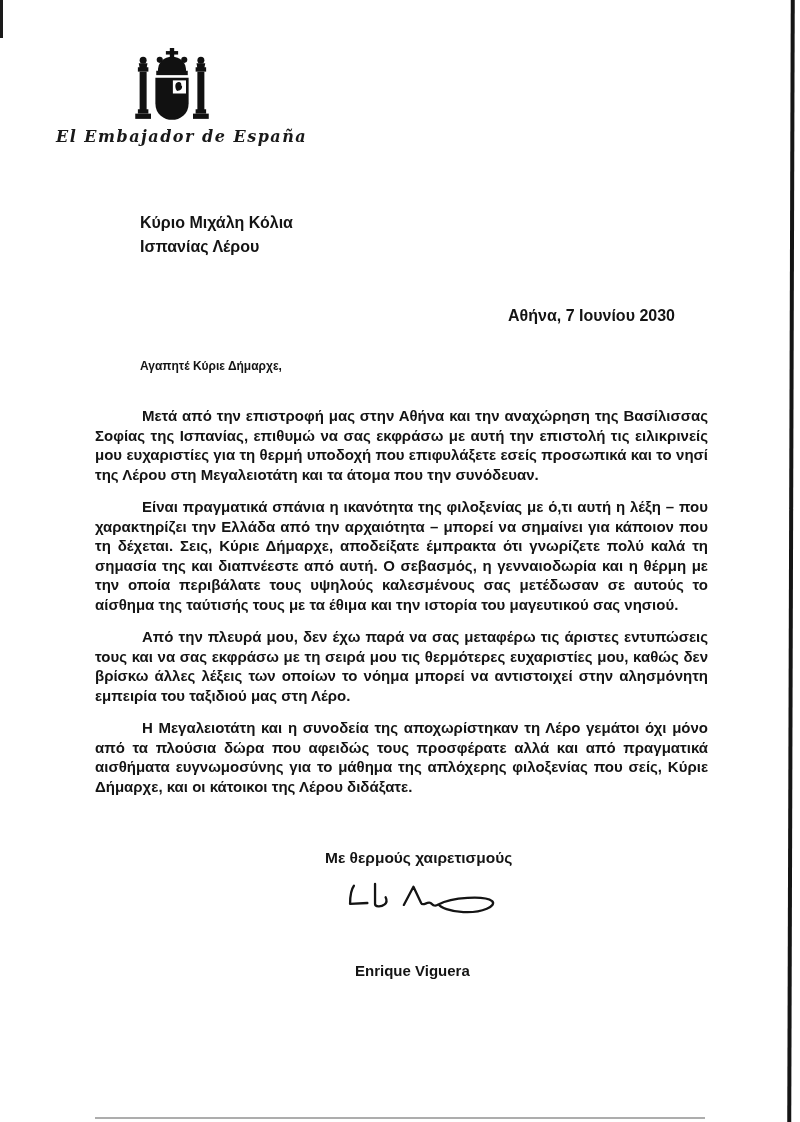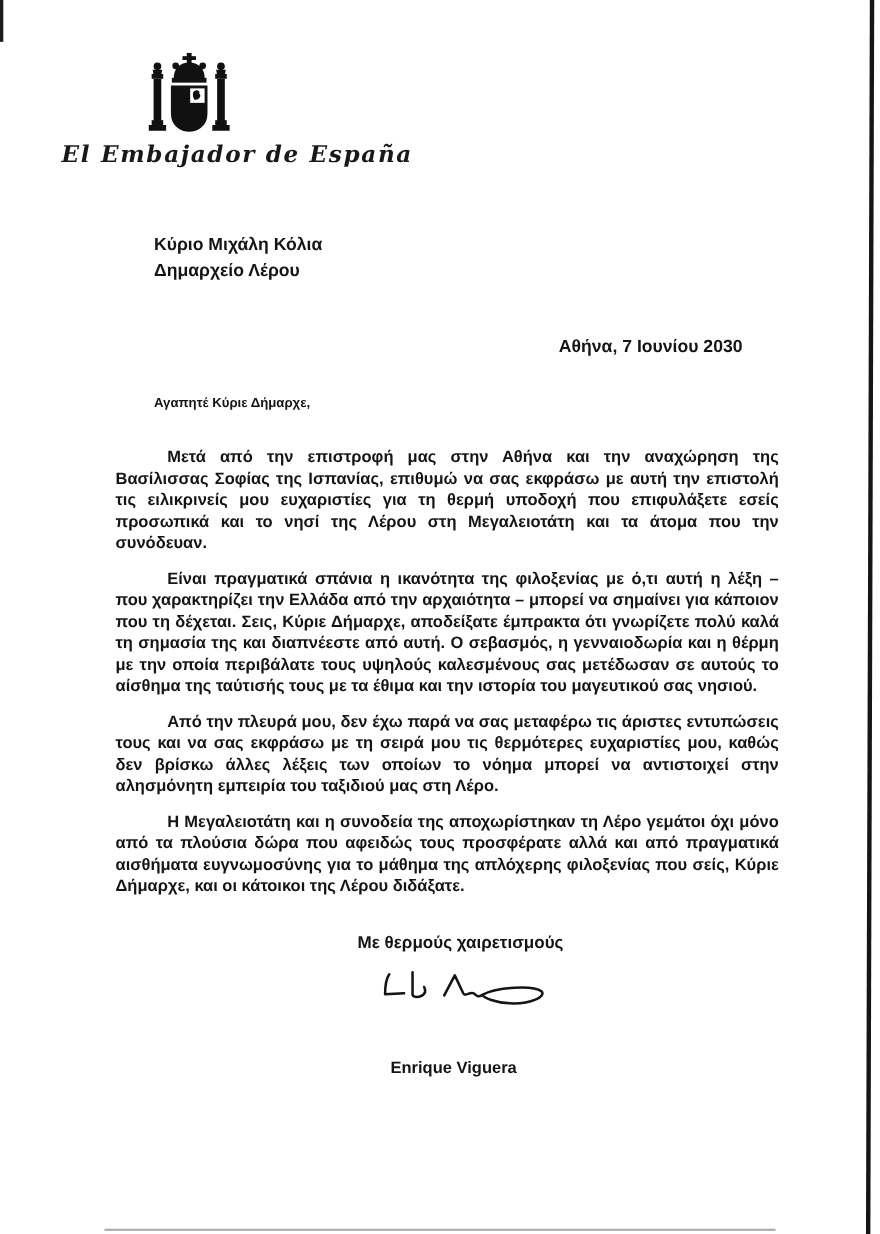--- a/index.html
+++ b/index.html
@@ -10,32 +10,32 @@
   
   .edge-line-right { position:absolute; top:-4px; left:789px; width:4px; height:1130px; background:#151515; transform:rotate(0.18deg); }
   .edge-mark-topleft { position:absolute; top:0; left:0; width:3px; height:38px; background:#1a1a1a; }
   .edge-line-bottom { position:absolute; left:95px; top:1117px; width:610px; height:2px; background:#6a6a6a; opacity:.55; }
 
   
   .emblem { position:absolute; left:128px; top:48px; width:88px; height:84px; }
   .letterhead-title {
     position:absolute; left:56px; top:127px;
     font-family:"DejaVu Serif", serif; font-style:italic; font-weight:bold;
-    font-size:21px; letter-spacing:1.5px; color:#191919; white-space:nowrap;text-align:center;
+    font-size:16px; letter-spacing:1.5px; color:#191919; white-space:nowrap;text-align:center;
   }
 
   
   .recipient { position:absolute; left:140px; top:211px; font-size:16px; font-weight:bold; line-height:24px; }
   .dateline  { position:absolute; right:125px; top:307px; font-size:16px; font-weight:bold; }
   .salutation{ position:absolute; left:140px; top:359px; font-size:12px; font-weight:bold; }
 
   
   .body-text { position:absolute; left:93px; top:406px; width:615px; }
   .body-text p {
-    margin:0 0 13px 12px; font-size:15px; font-weight:bold; line-height:19.5px;
+    margin:0 0 13px 2px; font-size:15px; font-weight:bold; line-height:19.5px;
     text-align:justify; text-indent:47px; color:#141414;
   }
 
   
   .closing   { position:absolute; left:325px; top:849px; font-size:15.5px; font-weight:bold; }
   .signature { position:absolute; left:338px; top:879px; width:172px; height:48px; }
   .signatory { position:absolute; left:355px; top:962px; font-size:15px; font-weight:bold; }
 </style>
 </head>
 <body>
@@ -76,21 +76,21 @@
       </g>
 
       <rect x="51" y="37" width="15" height="15" fill="#ffffff"></rect>
       <path d="M55 40 C58 37.5 61.5 39.5 60.5 42.5 C62.5 43.5 61.5 47 59 48.2 L55.8 49 C53.8 47 53 42 55 40 Z" fill="#111111"></path>
     </svg>
   </div>
   <div class="letterhead-title">El Embajador de España</div>
 
   <div class="recipient">
     <div>Κύριο Μιχάλη Κόλια</div>
-    <div>Δημαρχείο Λέρου</div>
+    <div>Ισπανίας Λέρου</div>
   </div>
 
   <div class="dateline">Αθήνα, 7 Ιουνίου 2030</div>
 
   <div class="salutation">Αγαπητέ Κύριε Δήμαρχε,</div>
 
   <div class="body-text">
     <p>Μετά από την επιστροφή μας στην Αθήνα και την αναχώρηση της Βασίλισσας Σοφίας της Ισπανίας, επιθυμώ να σας εκφράσω με αυτή την επιστολή τις ειλικρινείς μου ευχαριστίες για τη θερμή υποδοχή που επιφυλάξετε εσείς προσωπικά και το νησί της Λέρου στη Μεγαλειοτάτη και τα άτομα που την συνόδευαν.</p>
     <p>Είναι πραγματικά σπάνια η ικανότητα της φιλοξενίας με ό,τι αυτή η λέξη – που χαρακτηρίζει την Ελλάδα από την αρχαιότητα – μπορεί να σημαίνει για κάποιον που τη δέχεται. Σεις, Κύριε Δήμαρχε, αποδείξατε έμπρακτα ότι γνωρίζετε πολύ καλά τη σημασία της και διαπνέεστε από αυτή. Ο σεβασμός, η γενναιοδωρία και η θέρμη με την οποία περιβάλατε τους υψηλούς καλεσμένους σας μετέδωσαν σε αυτούς το αίσθημα της ταύτισής τους με τα έθιμα και την ιστορία του μαγευτικού σας νησιού.</p>
     <p>Από την πλευρά μου, δεν έχω παρά να σας μεταφέρω τις άριστες εντυπώσεις τους και να σας εκφράσω με τη σειρά μου τις θερμότερες ευχαριστίες μου, καθώς δεν βρίσκω άλλες λέξεις των οποίων το νόημα μπορεί να αντιστοιχεί στην αλησμόνητη εμπειρία του ταξιδιού μας στη Λέρο.</p>

